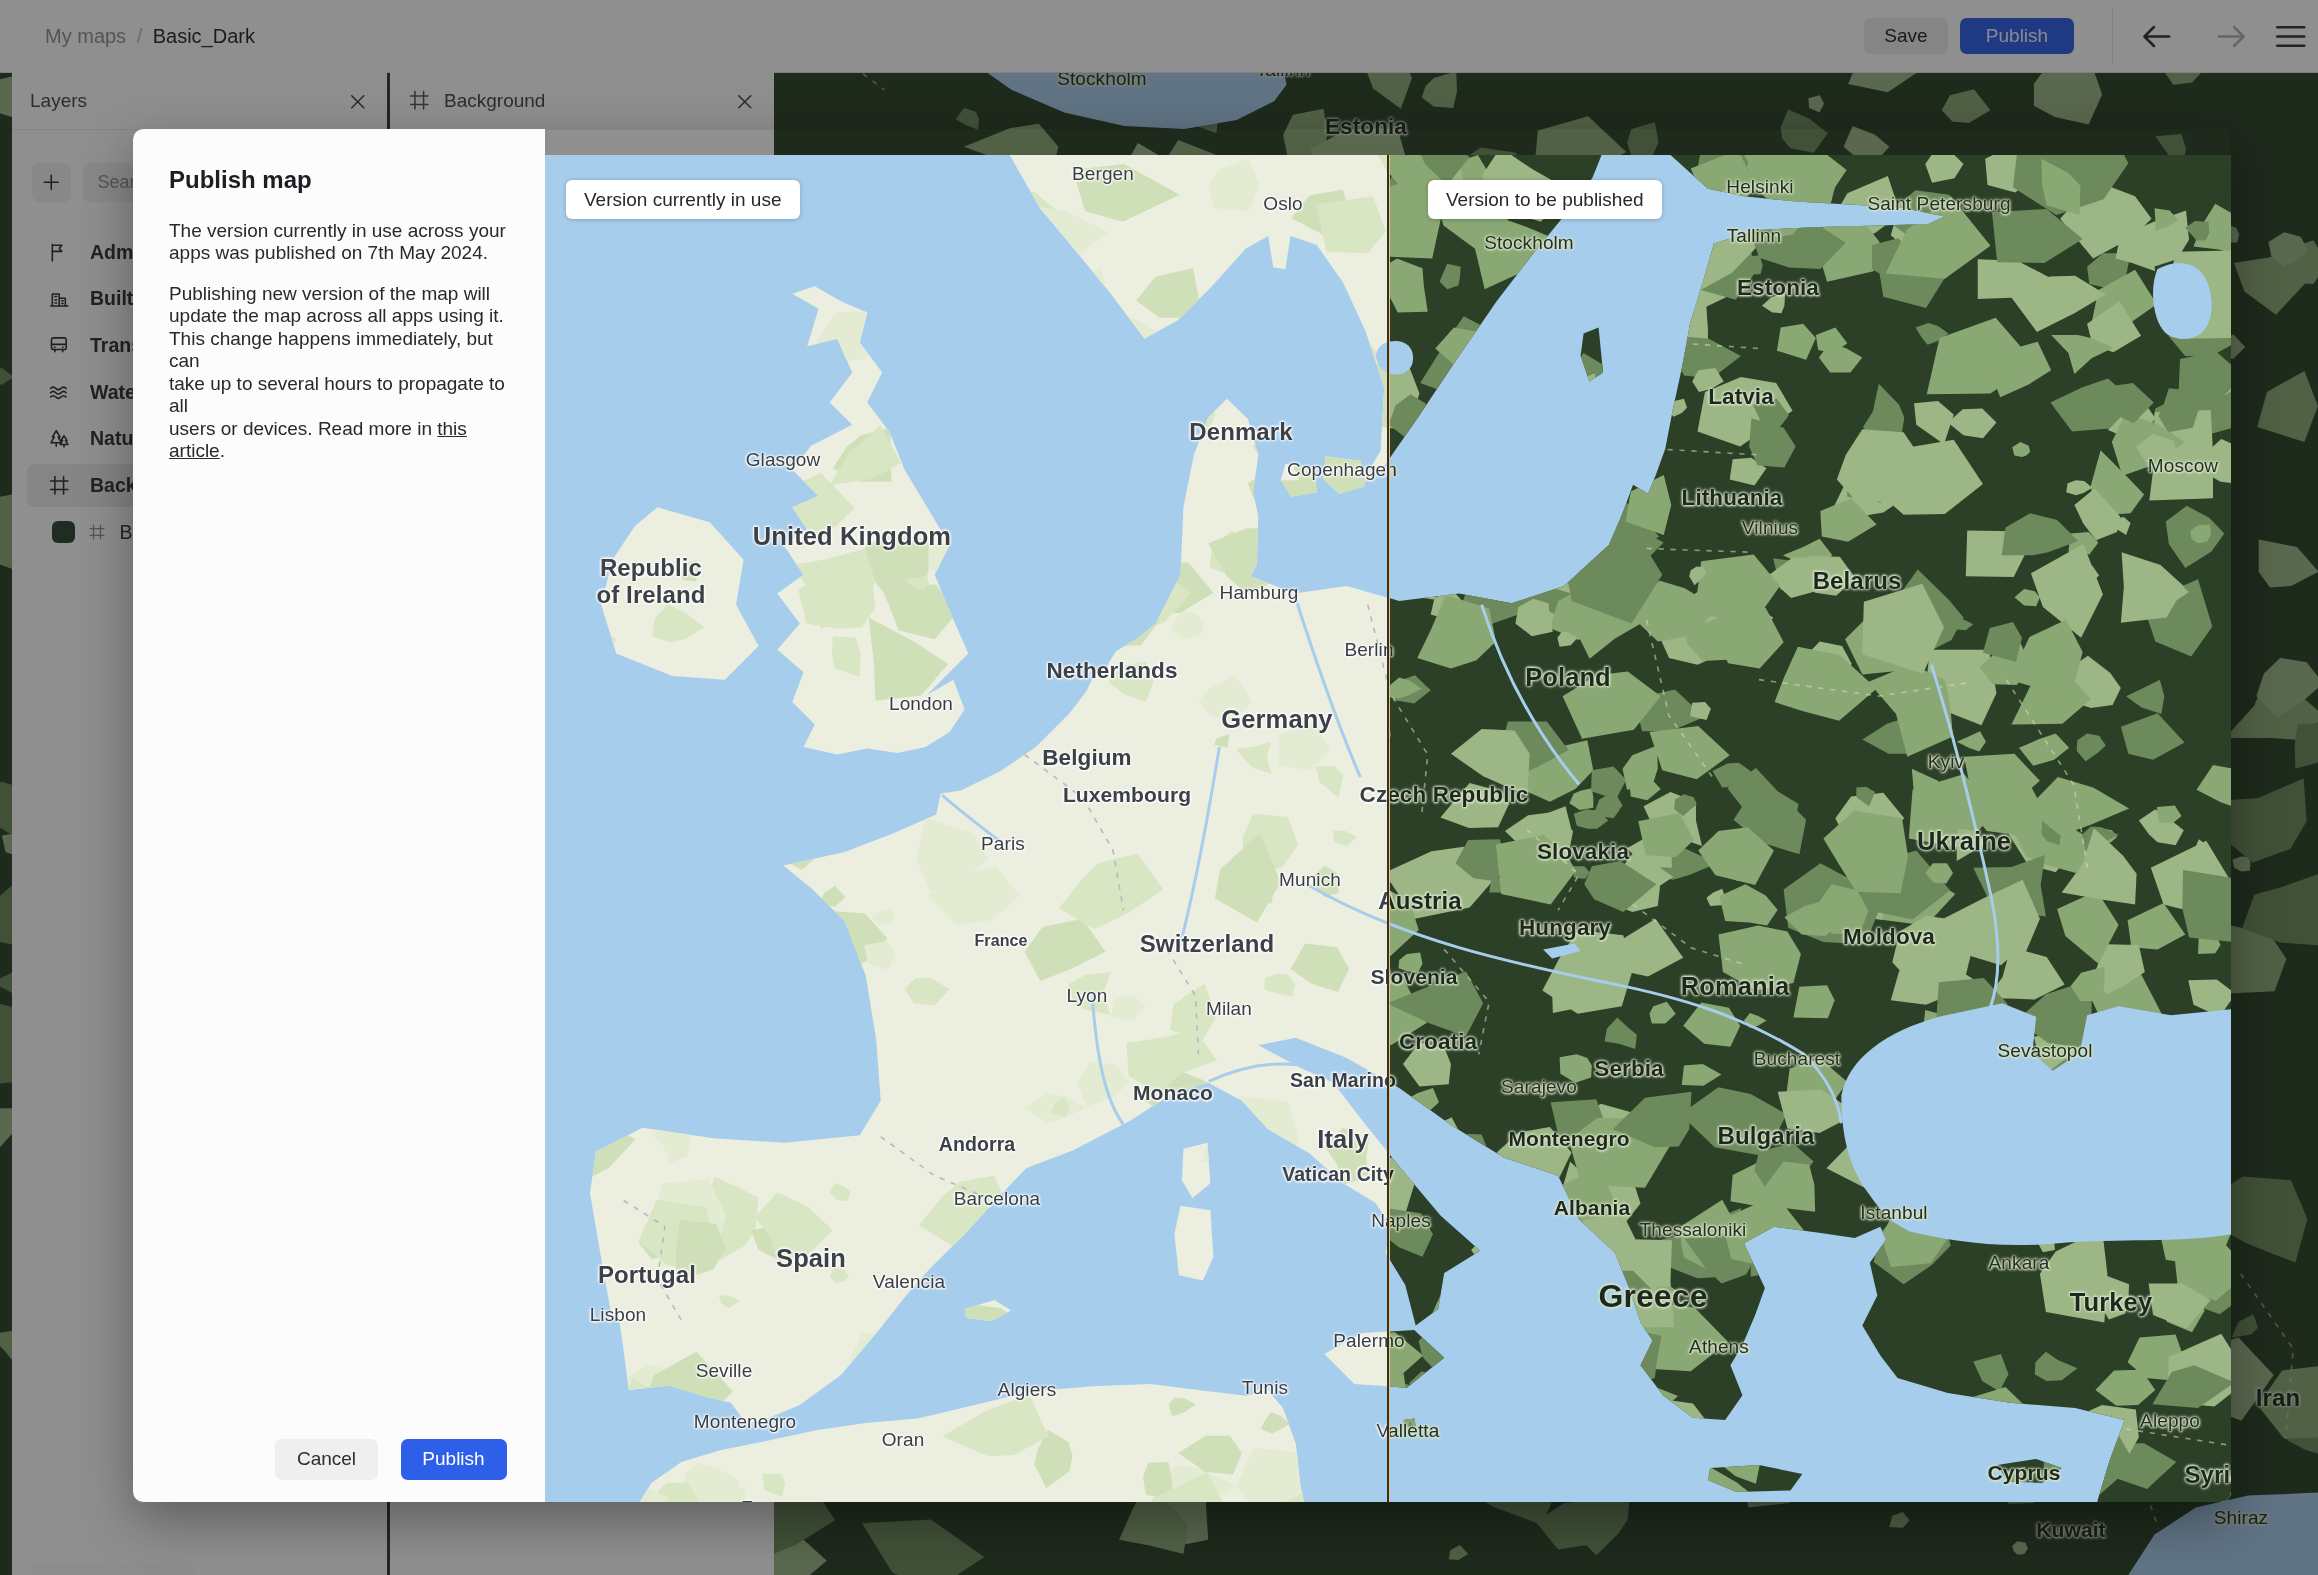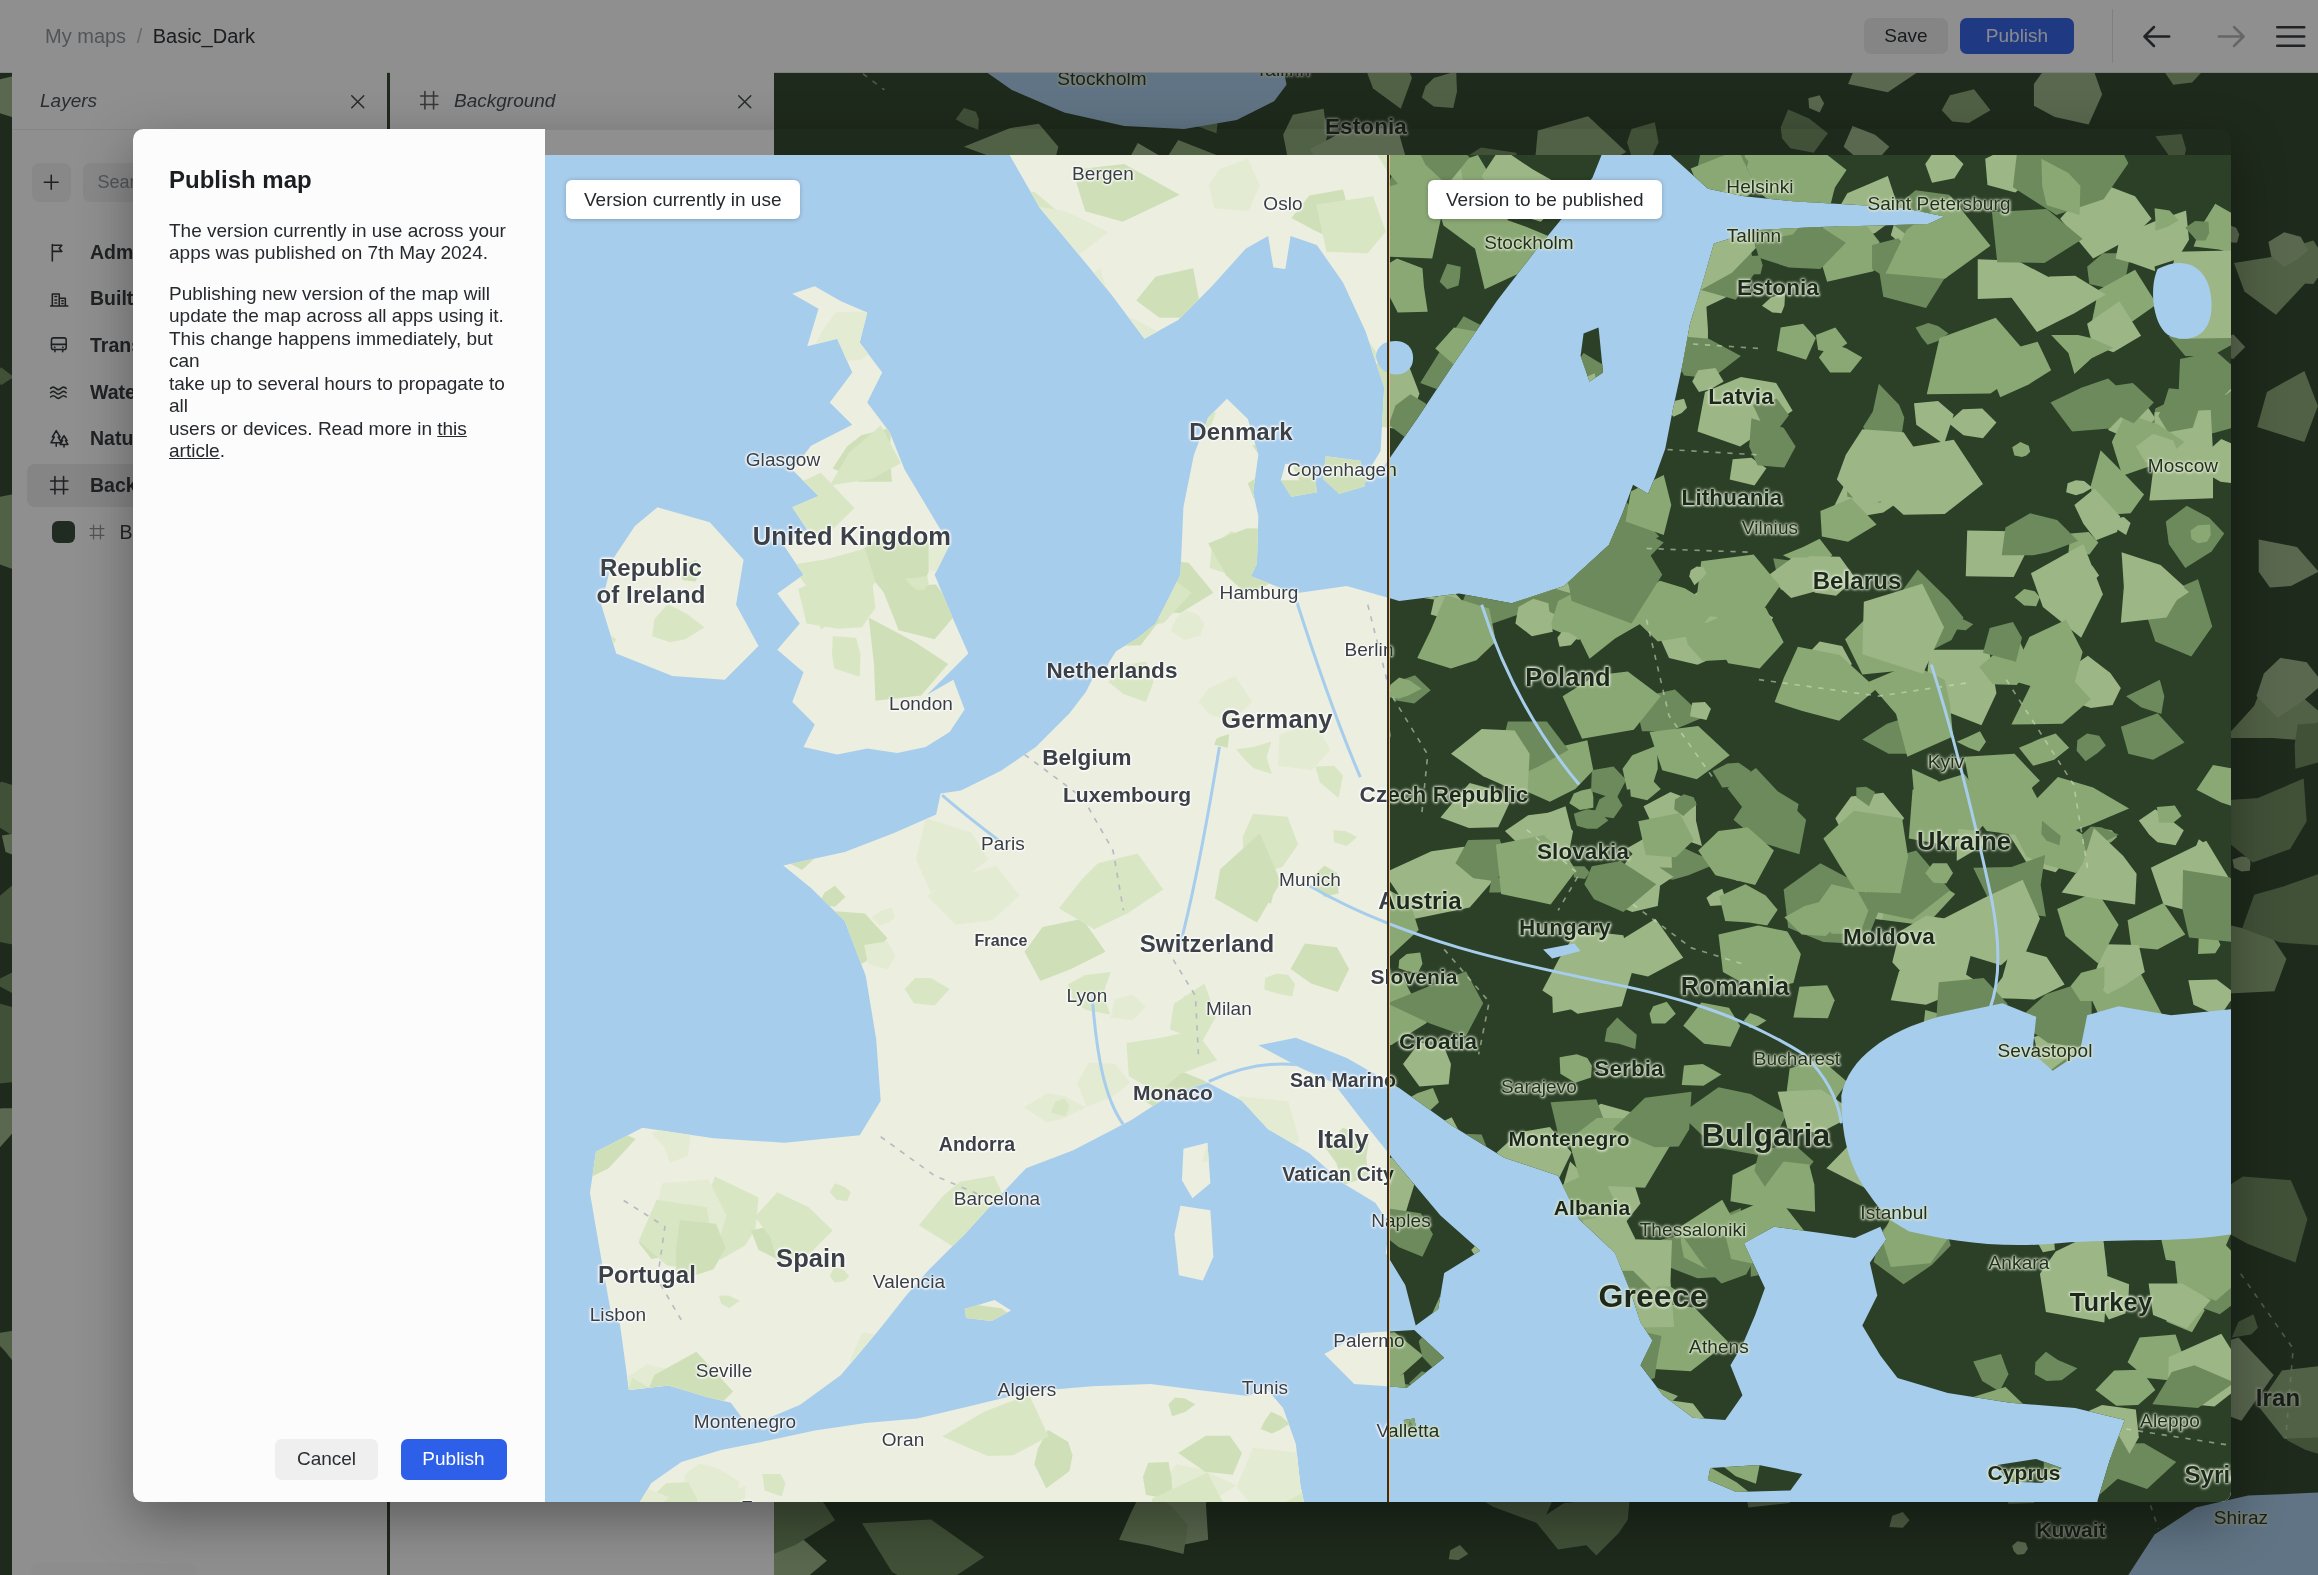--- a/index.html
+++ b/index.html
@@ -27,21 +27,21 @@
   .save-btn{position:absolute;left:1864px;top:18px;width:84px;height:36px;background:#ecedee;color:#202327;}
   .publish-btn-top{position:absolute;left:1960px;top:18px;width:114px;height:36px;background:#2d5fe8;color:#f1f4ff;font-weight:500;}
   .topsep{position:absolute;left:2112px;top:9px;width:0.7px;height:54px;background:#e2e3e5;}
   .nav-ic{position:absolute;top:19.5px;width:33px;height:33px;}
   .burger{position:absolute;left:2275px;top:22.5px;width:31.5px;height:27px;}
   
   .panel{position:absolute;top:72px;bottom:0;background:#fff;}
   .layers-panel{left:12px;width:375px;}
   .bg-panel{left:390px;width:384px;}
   .panel-head{position:relative;height:57px;border-bottom:0.7px solid #ececec;display:flex;align-items:center;}
-  .panel-title{font-size:19px;color:#43484d;font-weight:500;margin-left:28px;display:flex;align-items:center;gap:13.5px;font-style:italic;}
+  .panel-title{font-size:19px;color:#43484d;font-weight:500;margin-left:18px;display:flex;align-items:center;gap:13.5px;}
   .panel-close{position:absolute;right:19.5px;top:19.5px;width:19.5px;height:19.5px;cursor:pointer;}
   .lp-toolbar{display:flex;align-items:center;gap:12px;margin:33px 12px 0 19.5px;}
   .add-btn{width:39px;height:39px;border-radius:7.5px;background:#f1f1f3;display:flex;align-items:center;justify-content:center;cursor:pointer;flex:0 0 auto;}
   .search{flex:1;height:39px;border-radius:7.5px;background:#f1f1f3;border:none;outline:none;font-size:18px;color:#5a5f64;padding:0 15px;font-family:inherit;}
   .search::placeholder{color:#8d9298;}
   .lp-list{margin-top:28.5px;}
   .lp-row{position:relative;height:43px;margin:3.7px 12px 3.7px 15px;border-radius:7.5px;display:flex;align-items:center;gap:19.5px;padding-left:21px;cursor:pointer;}
   .lp-row.selected{background:#ececec;}
   .lp-row .rlabel{font-size:19.5px;font-weight:600;color:#2e3236;white-space:nowrap;}
   .lp-sub{display:flex;align-items:center;gap:13.5px;height:43px;margin-left:40px;cursor:pointer;}
@@ -2192,21 +2192,21 @@
               <div class="lbl country" style="left: 1344px; top: 782px; font-size: 22.5px;">Moldova</div>
               <div class="lbl country" style="left: 869px; top: 822px; font-size: 21px;">Slovenia</div>
               <div class="lbl country" style="left: 1190px; top: 831px; font-size: 25.5px;">Romania</div>
               <div class="lbl country" style="left: 893px; top: 887px; font-size: 22.5px;">Croatia</div>
               <div class="lbl city" style="left: 1500px; top: 896px; font-size: 19px;">Sevastopol</div>
               <div class="lbl city" style="left: 1252px; top: 904px; font-size: 19px;">Bucharest</div>
               <div class="lbl country" style="left: 1084px; top: 914px; font-size: 22.5px;">Serbia</div>
               <div class="lbl country" style="left: 798px; top: 926px; font-size: 19.5px;">San Marino</div>
               <div class="lbl city" style="left: 994px; top: 932px; font-size: 19px;">Sarajevo</div>
               <div class="lbl country" style="left: 1024px; top: 984px; font-size: 21px;">Montenegro</div>
-              <div class="lbl country" style="left: 1221px; top: 981px; font-size: 32px;">Bulgaria</div>
+              <div class="lbl country" style="left: 1221px; top: 981px; font-size: 24px;">Bulgaria</div>
               <div class="lbl country" style="left: 793px; top: 1020px; font-size: 19.5px;">Vatican City</div>
               <div class="lbl country" style="left: 1047px; top: 1053px; font-size: 21px;">Albania</div>
               <div class="lbl city" style="left: 1349px; top: 1058px; font-size: 19px;">Istanbul</div>
               <div class="lbl city" style="left: 856px; top: 1066px; font-size: 19px;">Naples</div>
               <div class="lbl city" style="left: 1148px; top: 1075px; font-size: 19px;">Thessaloniki</div>
               <div class="lbl city" style="left: 1474px; top: 1108px; font-size: 19px;">Ankara</div>
               <div class="lbl country" style="left: 1108px; top: 1142px; font-size: 32px;">Greece</div>
               <div class="lbl country" style="left: 1566px; top: 1147px; font-size: 25.5px;">Turkey</div>
               <div class="lbl city" style="left: 824px; top: 1186px; font-size: 19px;">Palermo</div>
               <div class="lbl city" style="left: 1174px; top: 1192px; font-size: 19px;">Athens</div>

